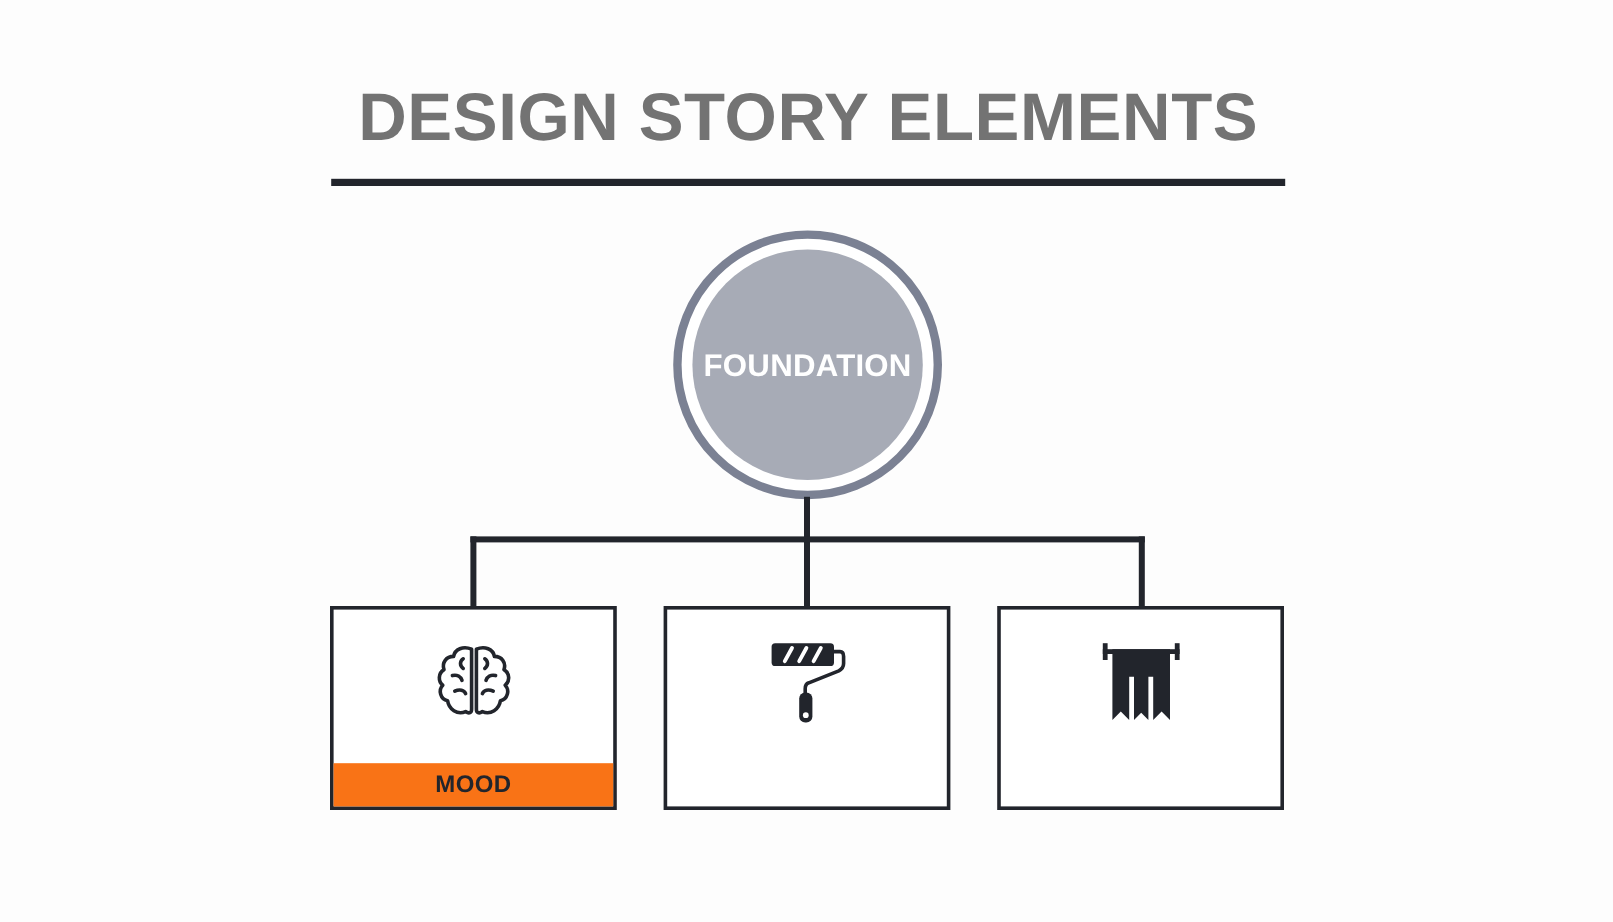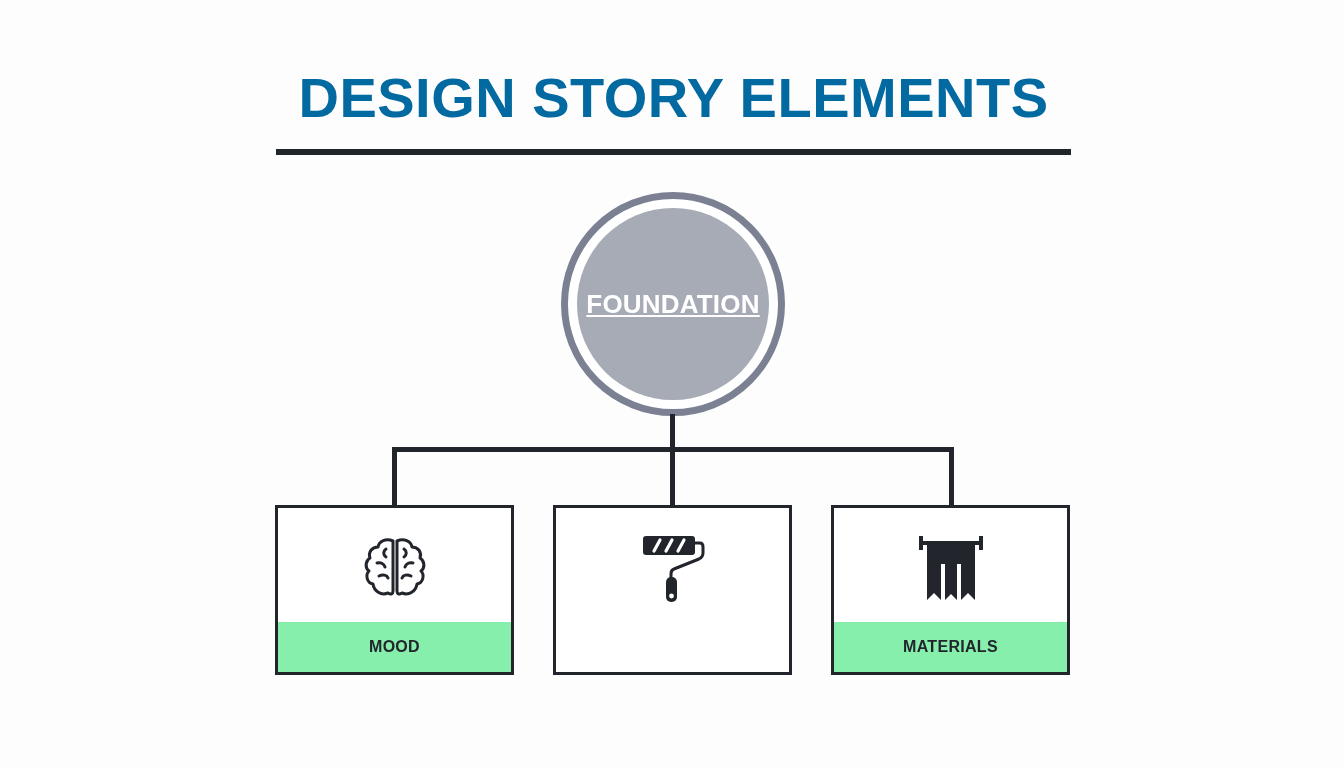--- a/index.html
+++ b/index.html
@@ -17,21 +17,21 @@
     }
     .title {
       position: absolute;
       left: 276px;
       width: 795px;
       top: 62px;
       text-align: center;
       font-size: 56px;
       font-weight: bold;
       letter-spacing: 0.5px;
-      color: #0369a1;
+      color: #737373;
       line-height: 72px;
       margin: 0;
     }
     .title-rule {
       position: absolute;
       left: 276px;
       top: 149px;
       width: 795px;
       height: 6px;
       background: #22252c;
@@ -57,21 +57,20 @@
       background: #a7abb6;
       display: flex;
       align-items: center;
       justify-content: center;
     }
     .hub-label {
       color: #ffffff;
       font-weight: bold;
       font-size: 26px;
       letter-spacing: 0.2px;
-      text-decoration: underline;
     }
     .connector {
       position: absolute;
       background: #22252c;
     }
     .card {
       position: absolute;
       top: 505px;
       width: 239px;
       height: 170px;
@@ -87,27 +86,27 @@
       height: 80px;
       display: flex;
       justify-content: center;
       align-items: center;
     }
     .card-label {
       position: absolute;
       left: 0;
       right: 0;
       bottom: 0;
-      height: 50px;
-      background: #86efac;
+      height: 36px;
+      background: #f97316;
       display: flex;
       align-items: center;
       justify-content: center;
       font-weight: bold;
-      font-size: 16px;
+      font-size: 20px;
       color: #22252c;
       letter-spacing: 0.3px;
     }
   </style>
 </head>
 <body>
 
 <h1 class="title">DESIGN STORY ELEMENTS</h1>
 <div class="title-rule"></div>
 
@@ -152,14 +151,13 @@
 
 <div class="card" style="left:831px;">
   <div class="card-icon">
     <svg width="70" height="76" viewBox="0 0 70 76">
       <rect x="3" y="6" width="4" height="14" fill="#22252c"></rect>
       <rect x="63" y="6" width="4" height="14" fill="#22252c"></rect>
       <rect x="3" y="11" width="64" height="4" fill="#22252c"></rect>
       <path d="M11 11 L59 11 L59 70 L52 63 L45 70 L45 34 L41 34 L41 70 L35 64 L29 70 L29 34 L25 34 L25 70 L18 63 L11 70 Z" fill="#22252c"></path>
     </svg>
   </div>
-  <div class="card-label">MATERIALS</div>
 </div>
 
 </body></html>

